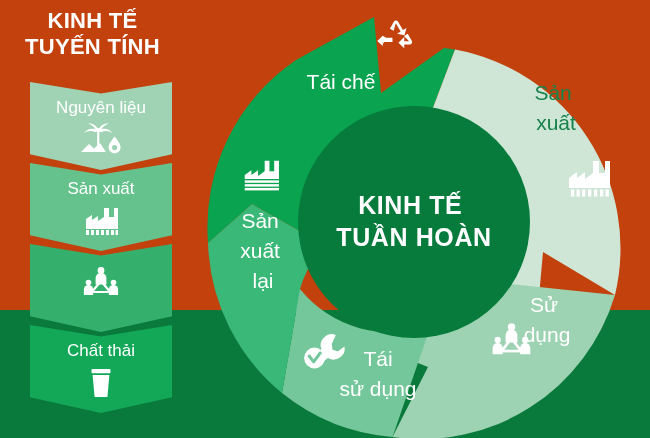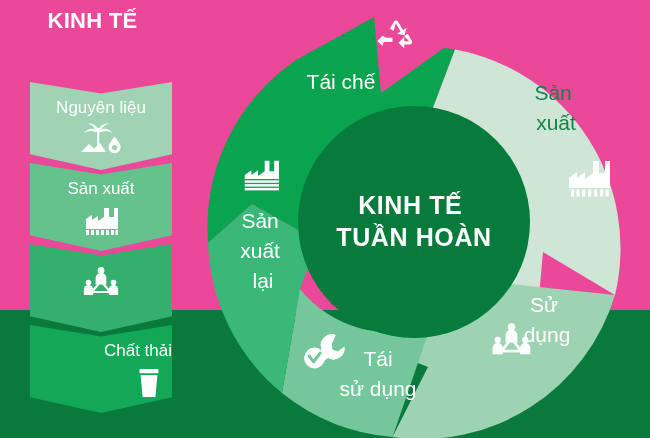--- a/index.html
+++ b/index.html
@@ -12,21 +12,21 @@
     background: #0a7a3c;
     font-family: "Liberation Sans", sans-serif;
     overflow: hidden;
     position: relative;
   }
   #root {
     position: absolute;
     left: 0; top: 0;
     width: 650px;
     height: 310px;
-    background: #ec4899;
+    background: #c2410c;
   }
 
   
   #linear-panel {
     position: absolute;
     left: 0; top: 0;
     width: 185px;
     height: 438px;
   }
   #linear-title {
@@ -111,20 +111,21 @@
 </style>
 </head>
 <body>
 
 <div id="root">
 
   <div id="linear-panel">
 
     <div id="linear-title">
       <span class="t-line">KINH TẾ</span>
+      <span class="t-line">TUYẾN TÍNH</span>
     </div>
 
     <div id="chevron-stack">
 
       <div class="chevron" style="background:#9fd3b4; z-index:4;">
         <div class="chevron-label">Nguyên liệu</div>
         <div class="chevron-icon">
           <svg viewBox="0 0 46 34" xmlns="http://www.w3.org/2000/svg">
             <g fill="#ffffff">
               <rect x="19.2" y="9" width="2.1" height="21" rx="1"></rect>
@@ -169,21 +170,21 @@
               <path d="M17.6 19.5 v-6.4 a5.4 5.4 0 0 1 10.8 0 v6.4 z"></path>
               <circle cx="10.5" cy="17.5" r="2.8"></circle>
               <path d="M5.9 30 v-5.4 a4.6 4.6 0 0 1 9.2 0 V30 z"></path>
               <circle cx="35.5" cy="17.5" r="2.8"></circle>
               <path d="M30.9 30 v-5.4 a4.6 4.6 0 0 1 9.2 0 V30 z"></path>
             </g>
           </svg>
         </div>
       </div>
 
-      <div class="chevron" style="background:#12a857; z-index:1;align-items:flex-end;">
+      <div class="chevron" style="background:#12a857; z-index:1;">
         <div class="chevron-label">Chất thải</div>
         <div class="chevron-icon">
           <svg viewBox="0 0 46 34" xmlns="http://www.w3.org/2000/svg">
             <g fill="#ffffff">
               <rect x="13.5" y="4" width="19" height="4.2" rx="1"></rect>
               <path d="M14.6 10 H31.4 L29.4 32 H16.6 Z"></path>
             </g>
           </svg>
         </div>
       </div>

